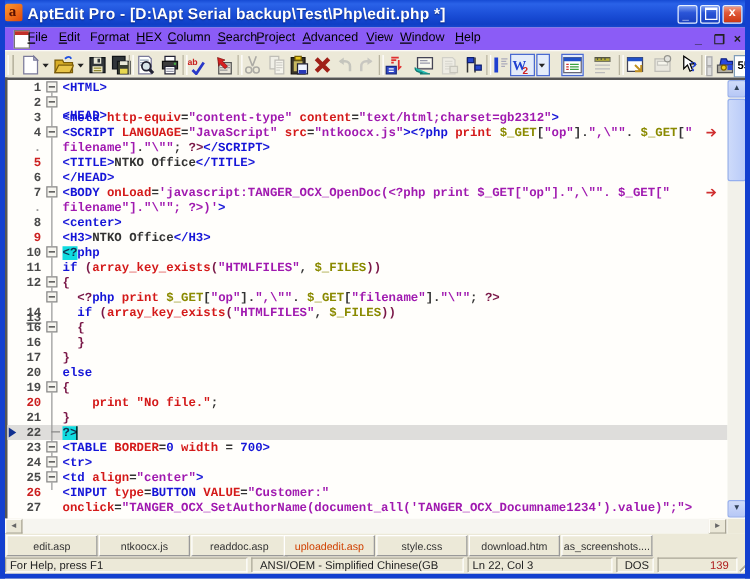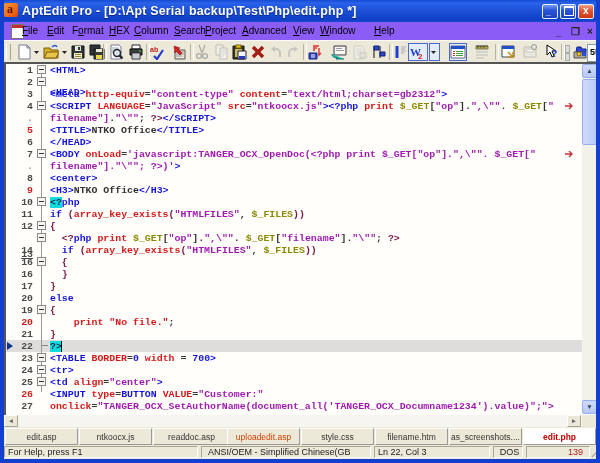--- a/index.html
+++ b/index.html
@@ -85,21 +85,21 @@
 <span class="mi" style="left:18px;"><u>F</u>ile</span>
 <span class="mi" style="left:43px;"><u>E</u>dit</span>
 <span class="mi" style="left:68px;">F<u>o</u>rmat</span>
 <span class="mi" style="left:105px;"><u>H</u>EX</span>
 <span class="mi" style="left:130px;"><u>C</u>olumn</span>
 <span class="mi" style="left:170px;"><u>S</u>earch</span>
 <span class="mi" style="left:201px;"><u>P</u>roject</span>
 <span class="mi" style="left:238px;"><u>A</u>dvanced</span>
 <span class="mi" style="left:289px;"><u>V</u>iew</span>
 <span class="mi" style="left:316px;"><u>W</u>indow</span>
-<span class="mi" style="left:370px;"><u>H</u>elp</span>
+<span class="mi" style="left:360px;"><u>H</u>elp</span>
 <span class="mdib" style="left:552px;">_</span>
 <span class="mdib" style="left:567px;">❐</span>
 <span class="mdib" style="left:583px;">×</span>
 </div>
 <div id="toolbar" class="abs">
     <div class="grip"></div>
 <div class="tbi" style="left:12px;"><svg width="16" height="16" viewBox="0 0 16 16">
         <path d="M3 1h8l3 3v11H3z" fill="#fff" stroke="#7a7a9a"></path>
         <path d="M11 1l3 3h-3z" fill="#d8d8e8" stroke="#7a7a9a"></path>
       </svg></div>
@@ -344,23 +344,22 @@
     <div class="sbtn lb">◄</div>
     <div class="sbtn rb">►</div>
   </div>
 <div id="corner" class="abs"></div>
 <div id="tabs" class="abs">
 <div class="tab" style="left:1px;width:73px;">edit.asp</div>
 <div class="tab" style="left:75px;width:73px;">ntkoocx.js</div>
 <div class="tab" style="left:149px;width:77px;">readdoc.asp</div>
 <div class="tab redtxt" style="left:223px;width:73px;">uploadedit.asp</div>
 <div class="tab" style="left:297px;width:73px;">style.css</div>
-<div class="tab" style="left:371px;width:73px;">filename.htm</div>
+<div class="tab" style="left:371px;width:73px;">download.htm</div>
 <div class="tab" style="left:445px;width:73px;">as_screenshots....</div>
-<div class="tab active" style="left:519px;width:73px;">edit.php</div>
 </div>
 <div id="status" class="abs">
 <div class="pan" style="left:0px;width:194px;">For Help, press F1</div>
 <div class="pan" style="left:197px;width:170px;padding-left:6px;">ANSI/OEM - Simplified Chinese(GB</div>
 <div class="pan" style="left:370px;width:116px;">Ln 22, Col 3</div>
 <div class="pan" style="left:489px;width:30px;text-align:center;">DOS</div>
 <div class="pan" style="left:522px;width:64px;color:#b02020;text-align:right;padding-right:6px;">139</div>
 <svg style="position:absolute;left:586px;top:1px;" width="11" height="11">
       <path d="M10 2L2 10M10 6L6 10M10 10l0 0" stroke="#aca996" stroke-width="1.5"></path>
       <path d="M11 3L3 11M11 7L7 11" stroke="#fff" stroke-width="1"></path>

